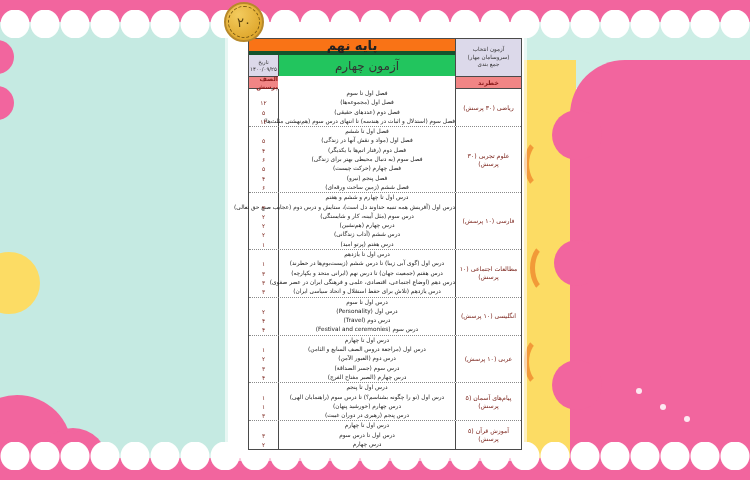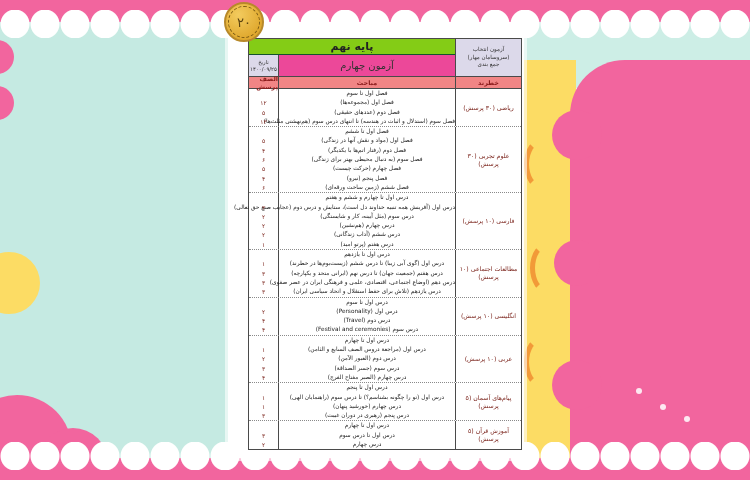--- a/index.html
+++ b/index.html
@@ -36,24 +36,24 @@
   .coin-inner{width:30px;height:30px;border-radius:50%;border:1px dashed #7d5c14;
     display:flex;align-items:center;justify-content:center;
     font-size:13px;font-weight:normal;color:#5b4310;}
   
   .table{position:absolute;left:248px;top:38px;width:272px;direction:rtl;
     border:1px solid #4a4a4a;background:#ffffff;}
   .thead{display:grid;grid-template-columns:66px 177px 29px;grid-template-rows:16px 21px 13px;}
   .h-select{grid-column:1;grid-row:1 / span 2;background:#dcd9ea;border-left:1px solid #4a4a4a;
     display:flex;flex-direction:column;align-items:center;justify-content:center;
     font-size:5.6px;line-height:7.6px;color:#333;}
-  .h-title{grid-column:2 / span 2;grid-row:1;background:#84cc16;border-bottom:1px solid #14532d;
-    display:flex;align-items:center;justify-content:center;font-size:11px;font-weight:bold;color:#222;}
-  .h-exam{grid-column:2;grid-row:2;background:#ec4899;border-left:1px solid #4a4a4a;
-    display:flex;align-items:center;justify-content:center;font-size:10px;color:#333;}
+  .h-title{grid-column:2 / span 2;grid-row:1;background:#f97316;border-bottom:4px solid #14532d;
+    display:flex;align-items:center;justify-content:center;font-size:13px;font-weight:bold;color:#222;}
+  .h-exam{grid-column:2;grid-row:2;background:#22c55e;border-left:1px solid #4a4a4a;
+    display:flex;align-items:center;justify-content:center;font-size:12px;color:#333;}
   .h-date{grid-column:3;grid-row:2;background:#dcd9ea;
     display:flex;flex-direction:column;align-items:center;justify-content:center;
     font-size:5.4px;line-height:7px;color:#333;}
   .h-cols{grid-row:3;background:#f18585;border-top:1px solid #4a4a4a;border-bottom:1px solid #4a4a4a;
     display:flex;align-items:center;justify-content:center;
     font-size:6.4px;font-weight:bold;color:#8c1d1d;}
   .h-cols.c1{grid-column:1;border-left:1px solid #4a4a4a;}
   .h-cols.c2{grid-column:2;border-left:1px solid #4a4a4a;}
   .h-cols.c3{grid-column:3;}
   .section{display:grid;grid-template-columns:66px 177px 29px;border-top:1px dotted #8a8a8a;}
@@ -103,21 +103,20 @@
       <span>(سروسامان مهار)</span>
       <span>جمع بندی</span>
     </div>
     <div class="h-title">پایه نهم</div>
     <div class="h-exam">آزمون چهارم</div>
     <div class="h-date">
       <span>تاریخ</span>
       <span>۱۴۰۰/۰۹/۲۵</span>
     </div>
     <div class="h-cols c1">خطرند</div>
-    <div class="h-cols c2">مباحث</div>
     <div class="h-cols c3">الصف پرسش</div>
   </div>
   <div>
       <div class="section">
         <div class="subject" style="grid-row: 1 / span 4;">ریاضی (۳۰ پرسش)</div>
         <div class="tline">فصل اول تا سوم</div>
         <div class="cline"></div>
         <div class="tline">فصل اول (مجموعه‌ها)</div>
         <div class="cline">۱۲</div>
         <div class="tline">فصل دوم (عددهای حقیقی)</div>

